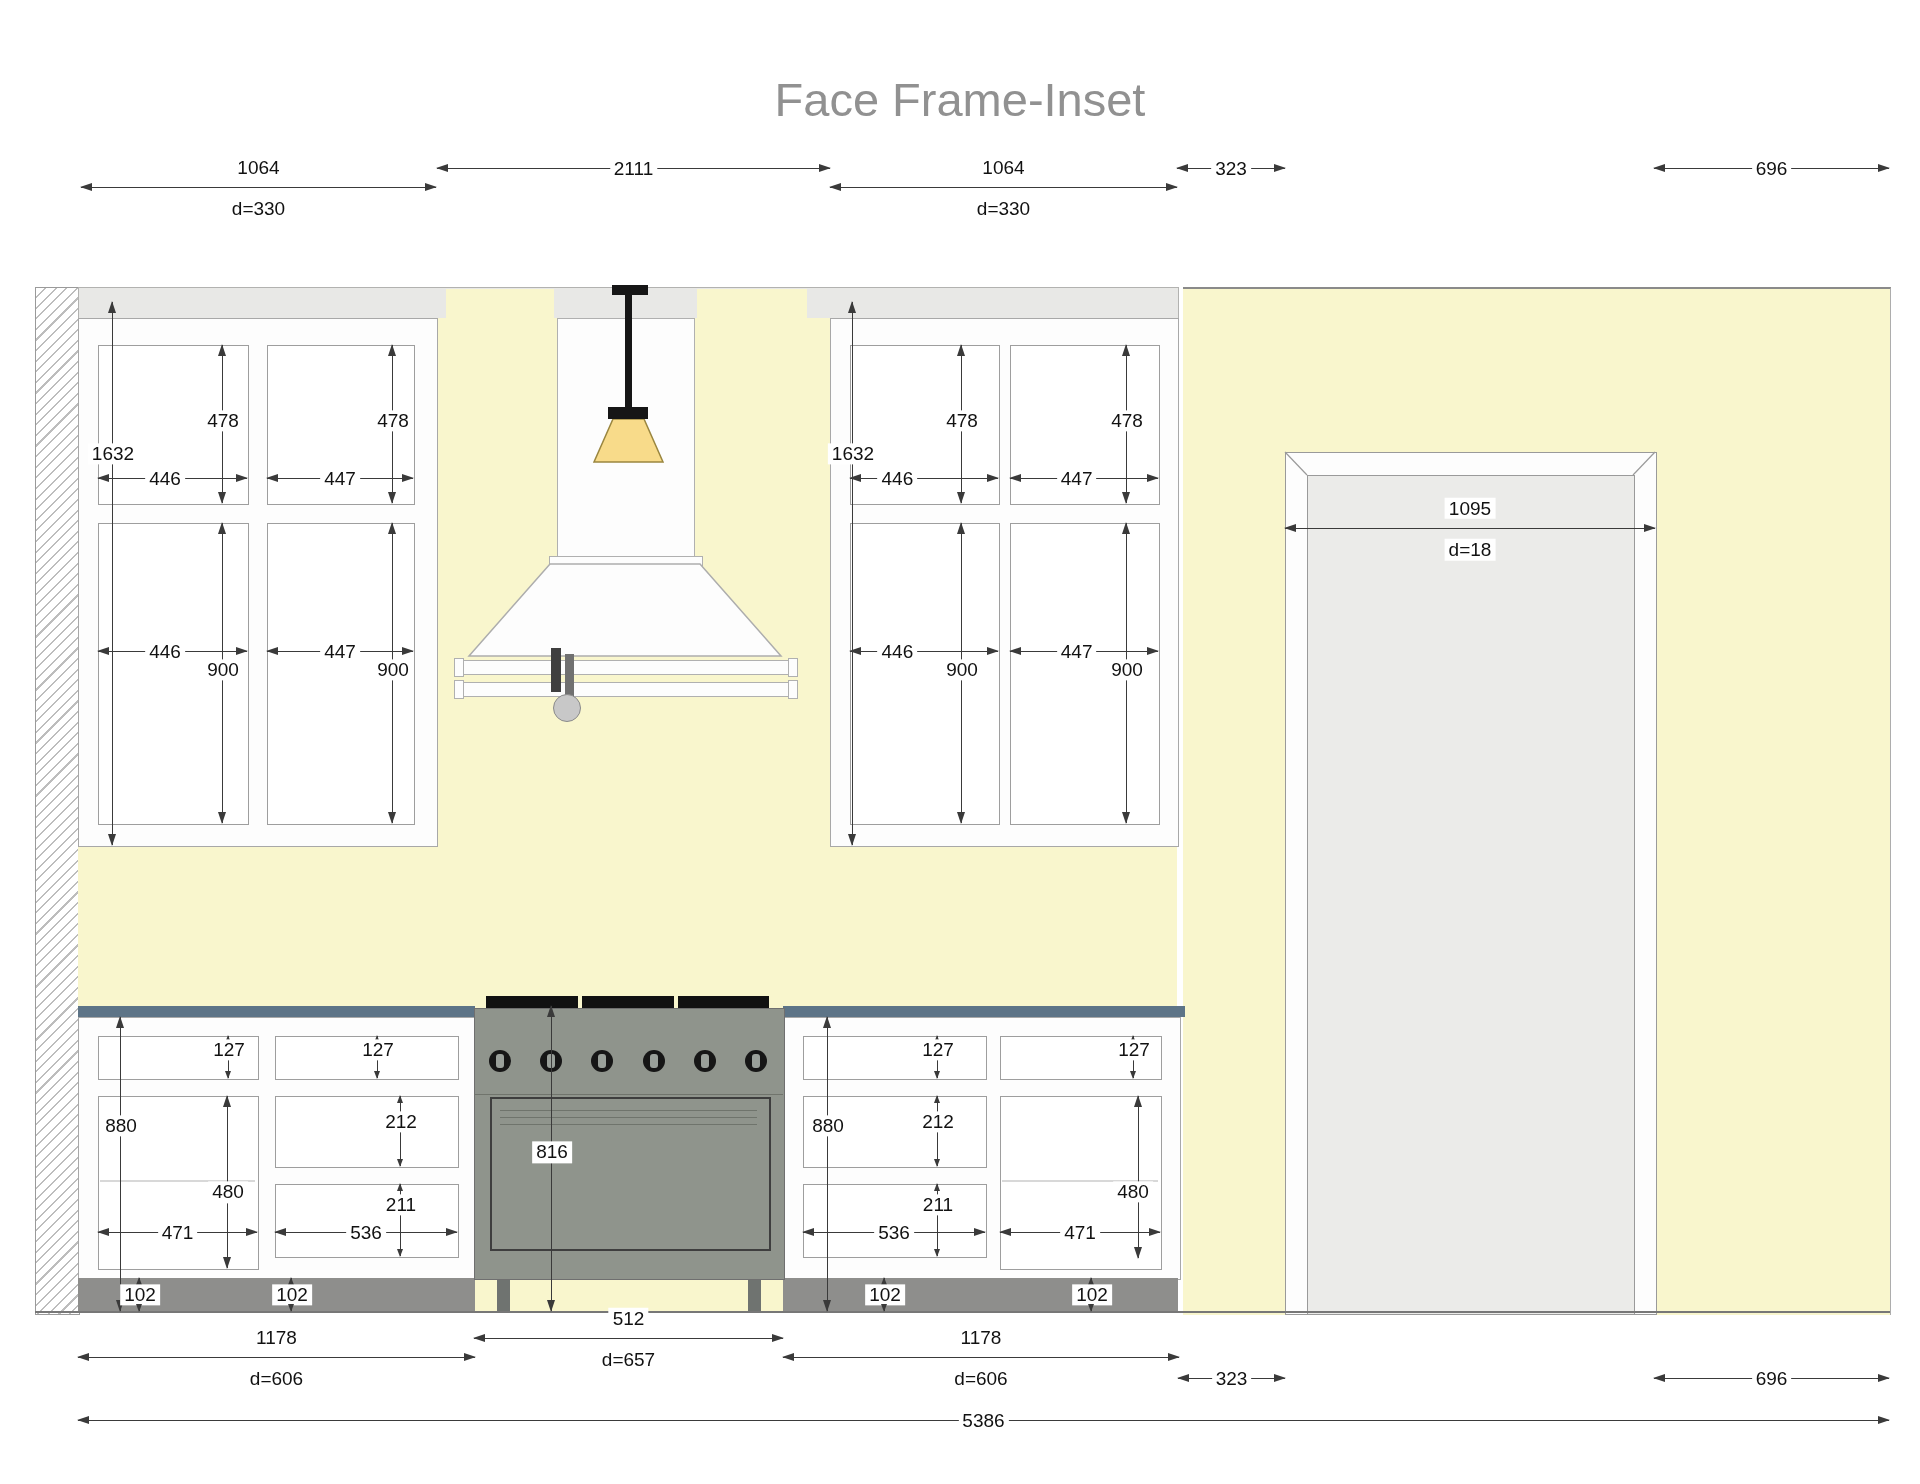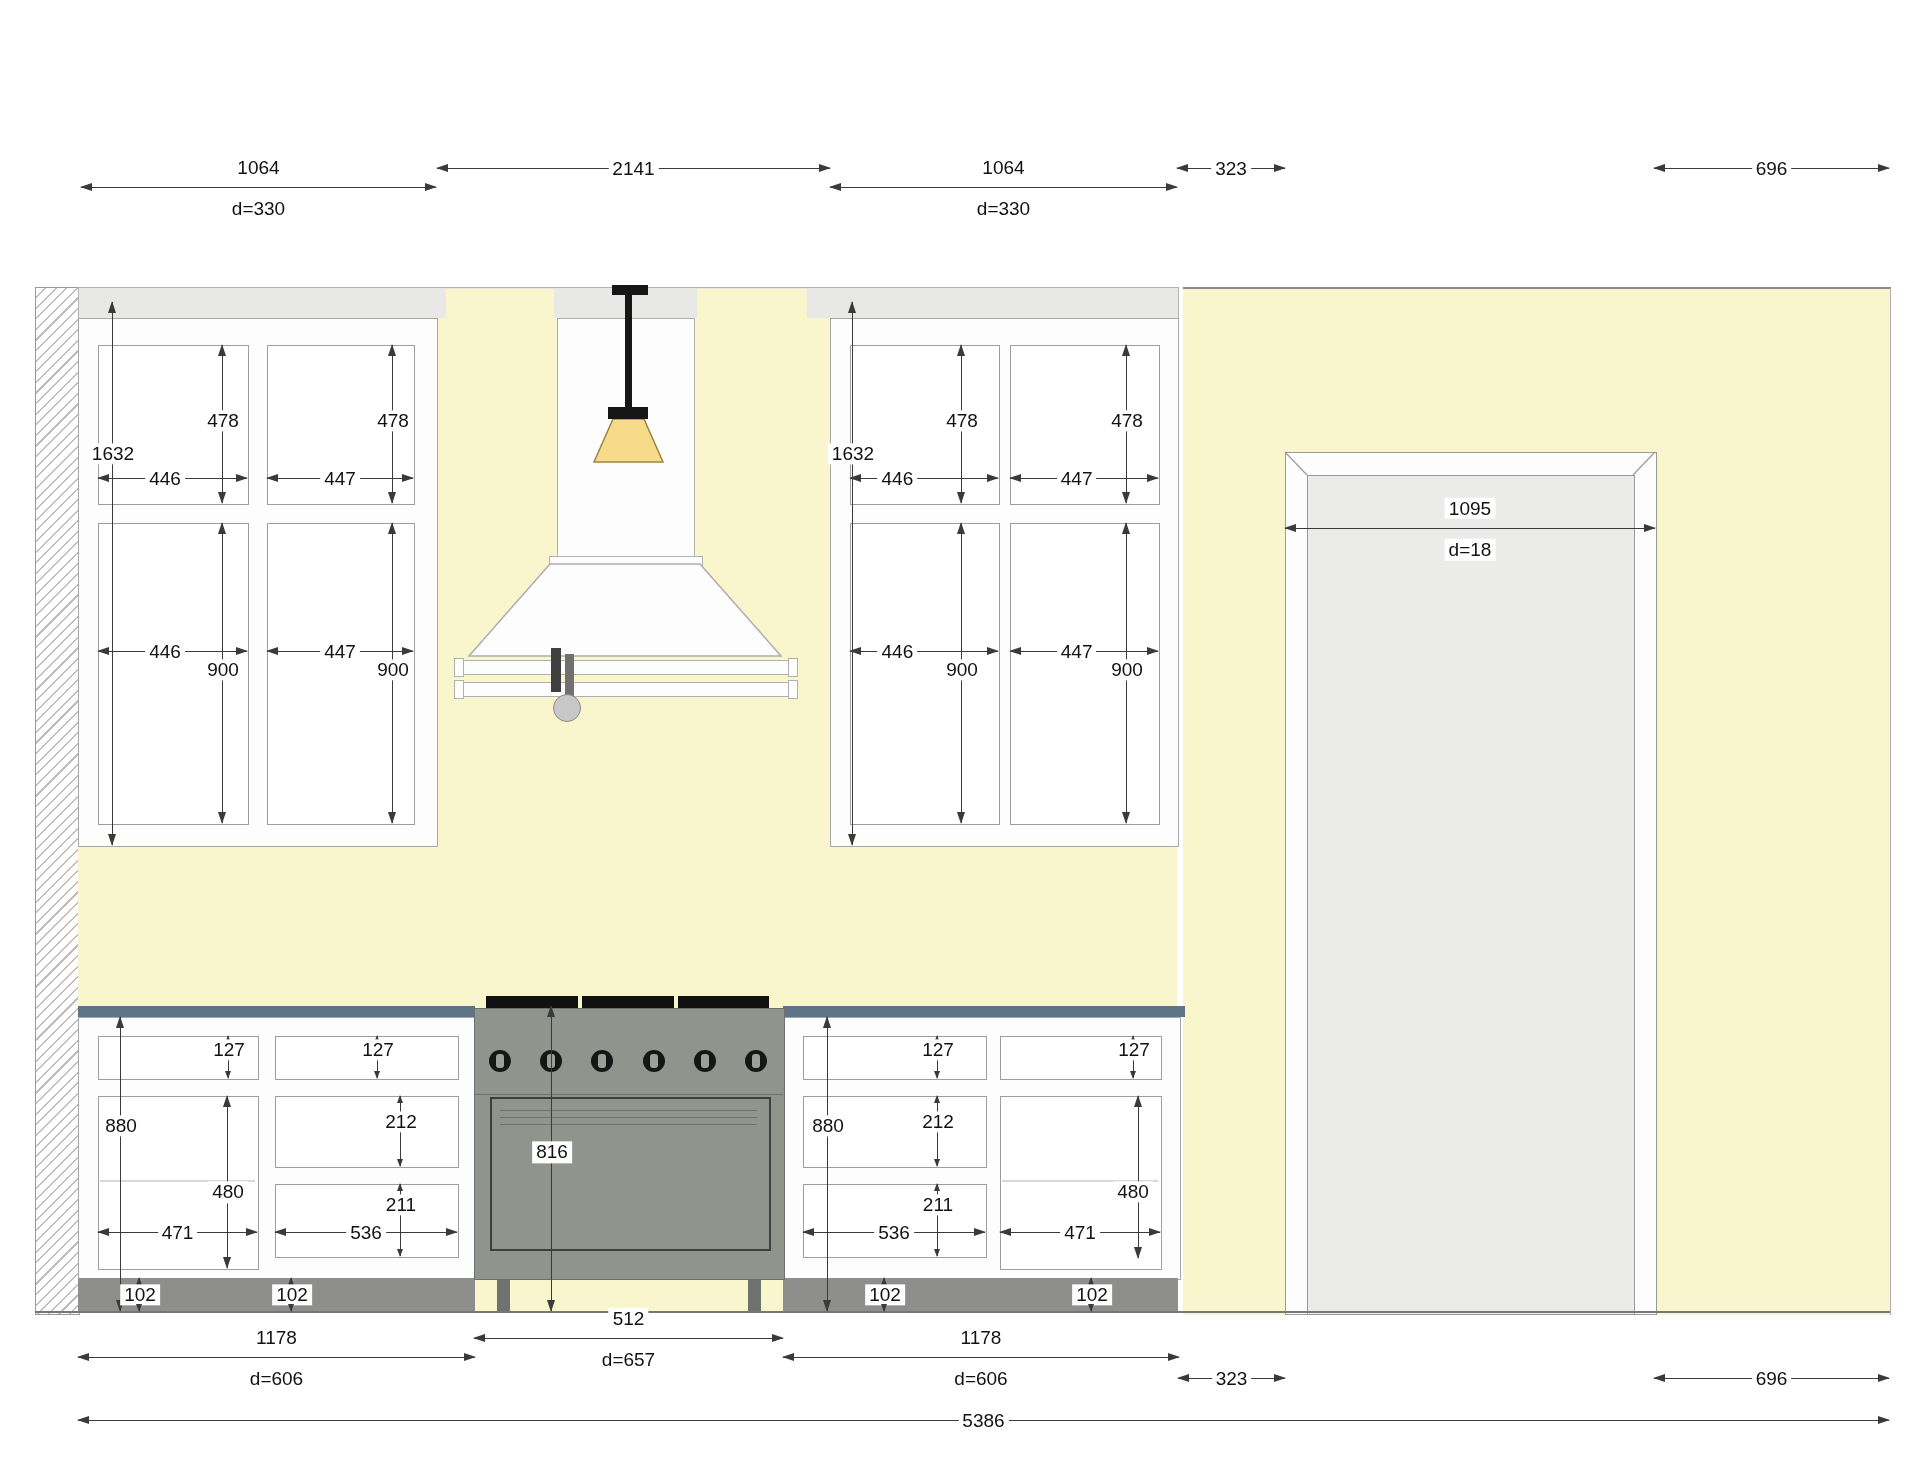--- a/index.html
+++ b/index.html
@@ -40,20 +40,21 @@
   .dl2>span{background:#fff;padding:0 4px;}
   .knob{position:absolute;width:22px;height:22px;border-radius:50%;background:#161616;}
   .knob::after{content:"";position:absolute;left:7px;top:4px;width:8px;height:14px;border-radius:3px;background:#9aa09a;}
   .ovline{position:absolute;height:0;border-top:1.5px solid #6f746c;}
 </style>
 </head>
 <body>
 
 <div id="canvas">
 
+  <div id="title">Face Frame-Inset</div>
 
   <div class="abs hatch z1" style="left:35px;top:287px;width:43px;height:1026px;"></div>
   <div class="abs soffit z1" style="left:78px;top:287px;width:1099px;height:31px;"></div>
   <div class="abs wall z1" style="left:446px;top:289px;width:108px;height:29px;"></div>
   <div class="abs wall z1" style="left:697px;top:289px;width:110px;height:29px;"></div>
   <div class="abs wall z1" style="left:436px;top:318px;width:394px;height:527px;"></div>
   <div class="abs wall z1" style="left:78px;top:845px;width:1099px;height:161px;"></div>
   <div class="abs wall z1" style="left:474px;top:1006px;width:309px;height:307px;"></div>
   <div class="abs wall z1" style="left:1183px;top:287px;width:707px;height:1026px;border-top:2px solid #8a8a8a;border-right:1px solid #adadad;"></div>
 
@@ -136,21 +137,21 @@
 
   <div class="abs z4" style="left:35px;top:1311px;width:1855px;height:2px;background:#777;"></div>
 
   <div class="dh" style="left:81px;top:187px;width:355px;">
     <span class="dl dl2">
         <span>1064</span>
         <span>d=330</span>
       </span>
     </div>
   <div class="dh" style="left:437px;top:168px;width:393px;">
-    <span class="dl">2141</span>
+    <span class="dl">2111</span>
     </div>
   <div class="dh" style="left:830px;top:187px;width:347px;">
     <span class="dl dl2">
         <span>1064</span>
         <span>d=330</span>
       </span>
     </div>
   <div class="dh" style="left:1177px;top:168px;width:108px;">
     <span class="dl">323</span>
     </div>

